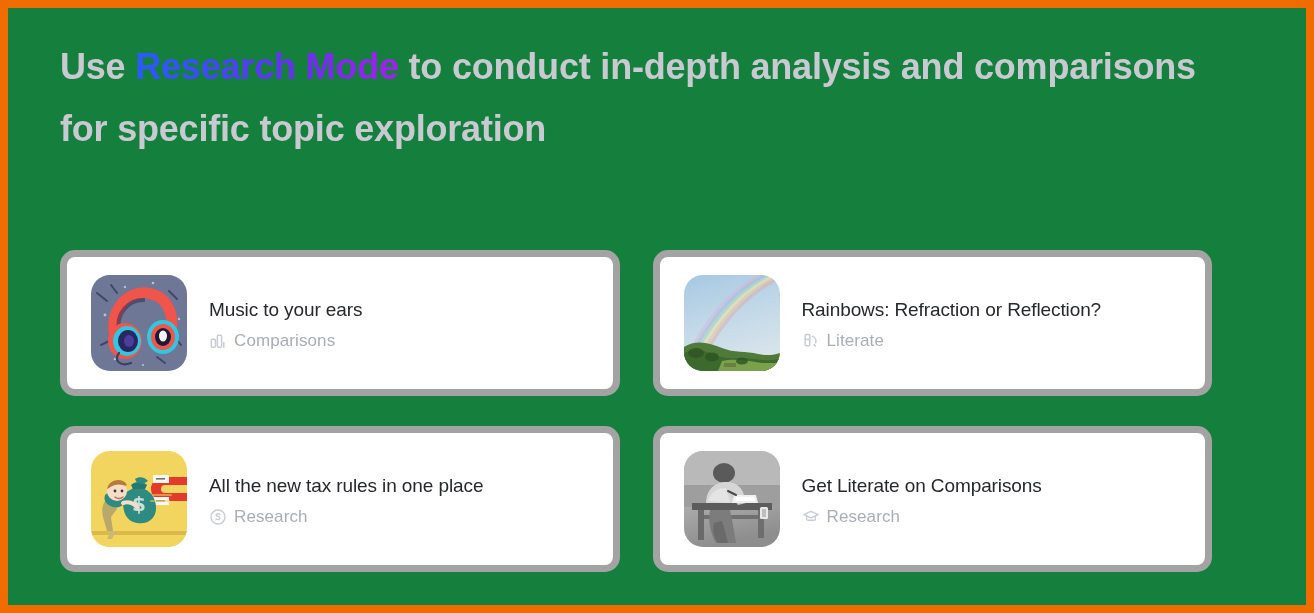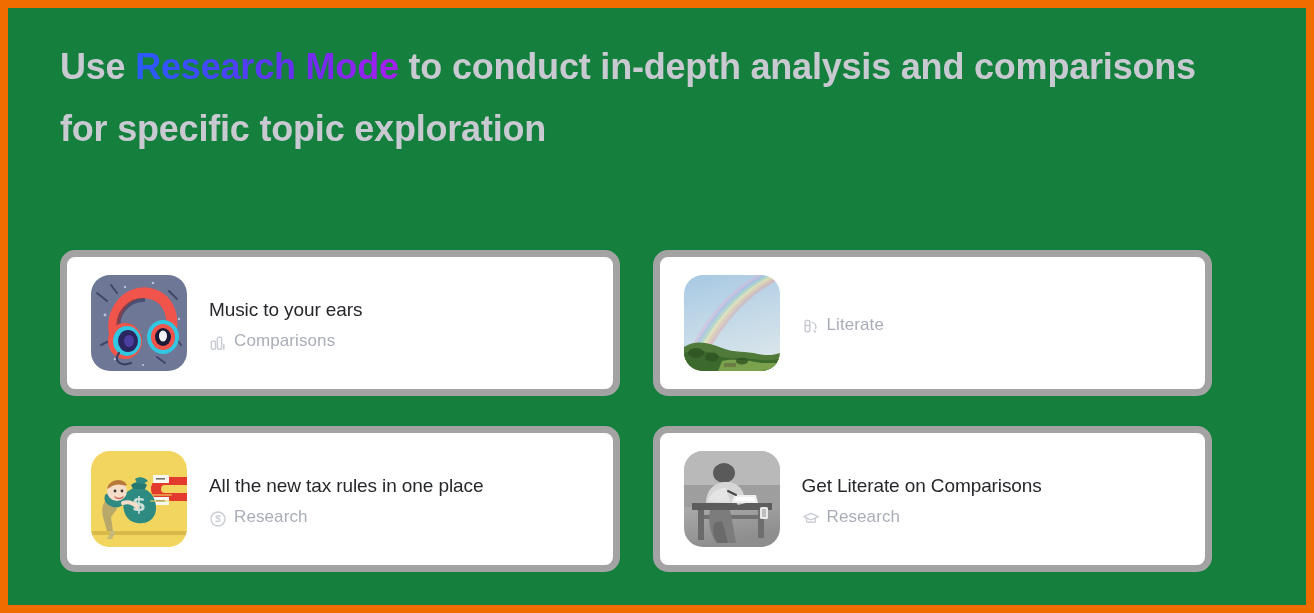--- a/index.html
+++ b/index.html
@@ -102,21 +102,21 @@
     font-size: 19px;
     line-height: 30px;
     font-weight: 400;
     color: #26282c;
     letter-spacing: -0.1px;
     max-width: 330px;
   }
 
   .card-meta {
     display: flex;
-    align-items: flex-end;
+    align-items: center;
     gap: 7px;
     margin-top: 3px;
   }
 
   .meta-icon {
     width: 18px;
     height: 18px;
     flex: 0 0 auto;
     color: #c9ccd4;
     display: block;
@@ -218,20 +218,21 @@
               <g fill="#2f5423" opacity="0.8">
                 <ellipse cx="12" cy="78" rx="8" ry="5"></ellipse>
                 <ellipse cx="28" cy="82" rx="7" ry="4.5"></ellipse>
                 <ellipse cx="58" cy="86" rx="6" ry="3.6"></ellipse>
               </g>
               <rect x="40" y="88" width="12" height="4" fill="#5a5a3e" opacity="0.5"></rect>
             </g>
           </svg>
         </div>
         <div class="card-text">
+          <div class="card-title">Rainbows: Refraction or Reflection?</div>
           <div class="card-meta">
             <span class="meta-icon">
               <svg viewBox="0 0 18 18" fill="none" stroke="currentColor" stroke-width="1.5" stroke-linecap="round" stroke-linejoin="round" aria-hidden="true">
                 <rect x="3.2" y="2.4" width="4.6" height="11.4" rx="1.3"></rect>
                 <path d="M3.2 7.4 H7.8"></path>
                 <path d="M10.4 4.4 C13.4 5.4, 14.6 8.2, 13.6 10.6"></path>
                 <path d="M12.1 12.6 L13.4 13.9"></path>
               </svg>
             </span>
             <span class="meta-label">Literate</span>

